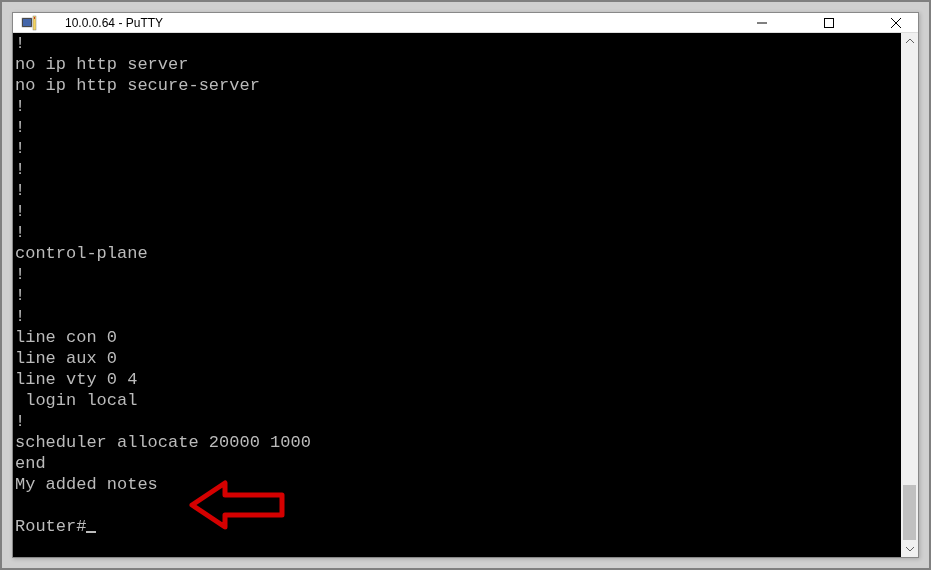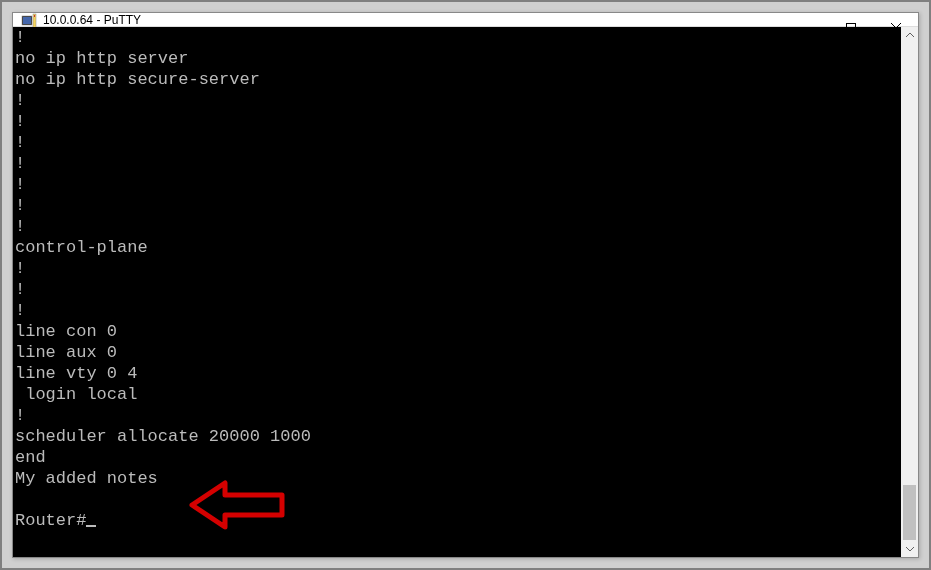--- a/index.html
+++ b/index.html
@@ -17,25 +17,27 @@
       left: 10px;
       right: 10px;
       bottom: 10px;
       background: #fff;
       border: 1px solid #888;
       box-shadow: 1px 1px 4px rgba(0,0,0,0.2);
       display: flex;
       flex-direction: column;
     }
     .titlebar {
-      height: 14px;
+      height: 20px;
       background: #fff;
       display: flex;
+      align-items: center;
       border-bottom: 1px solid #ddd;
       flex-shrink: 0;
+      gap: 22px;
     }
     .titlebar-icon {
       width: 16px;
       height: 16px;
       margin-left: 8px;
       margin-right: 6px;
       flex-shrink: 0;
     }
     .titlebar-title {
       flex: 1;

